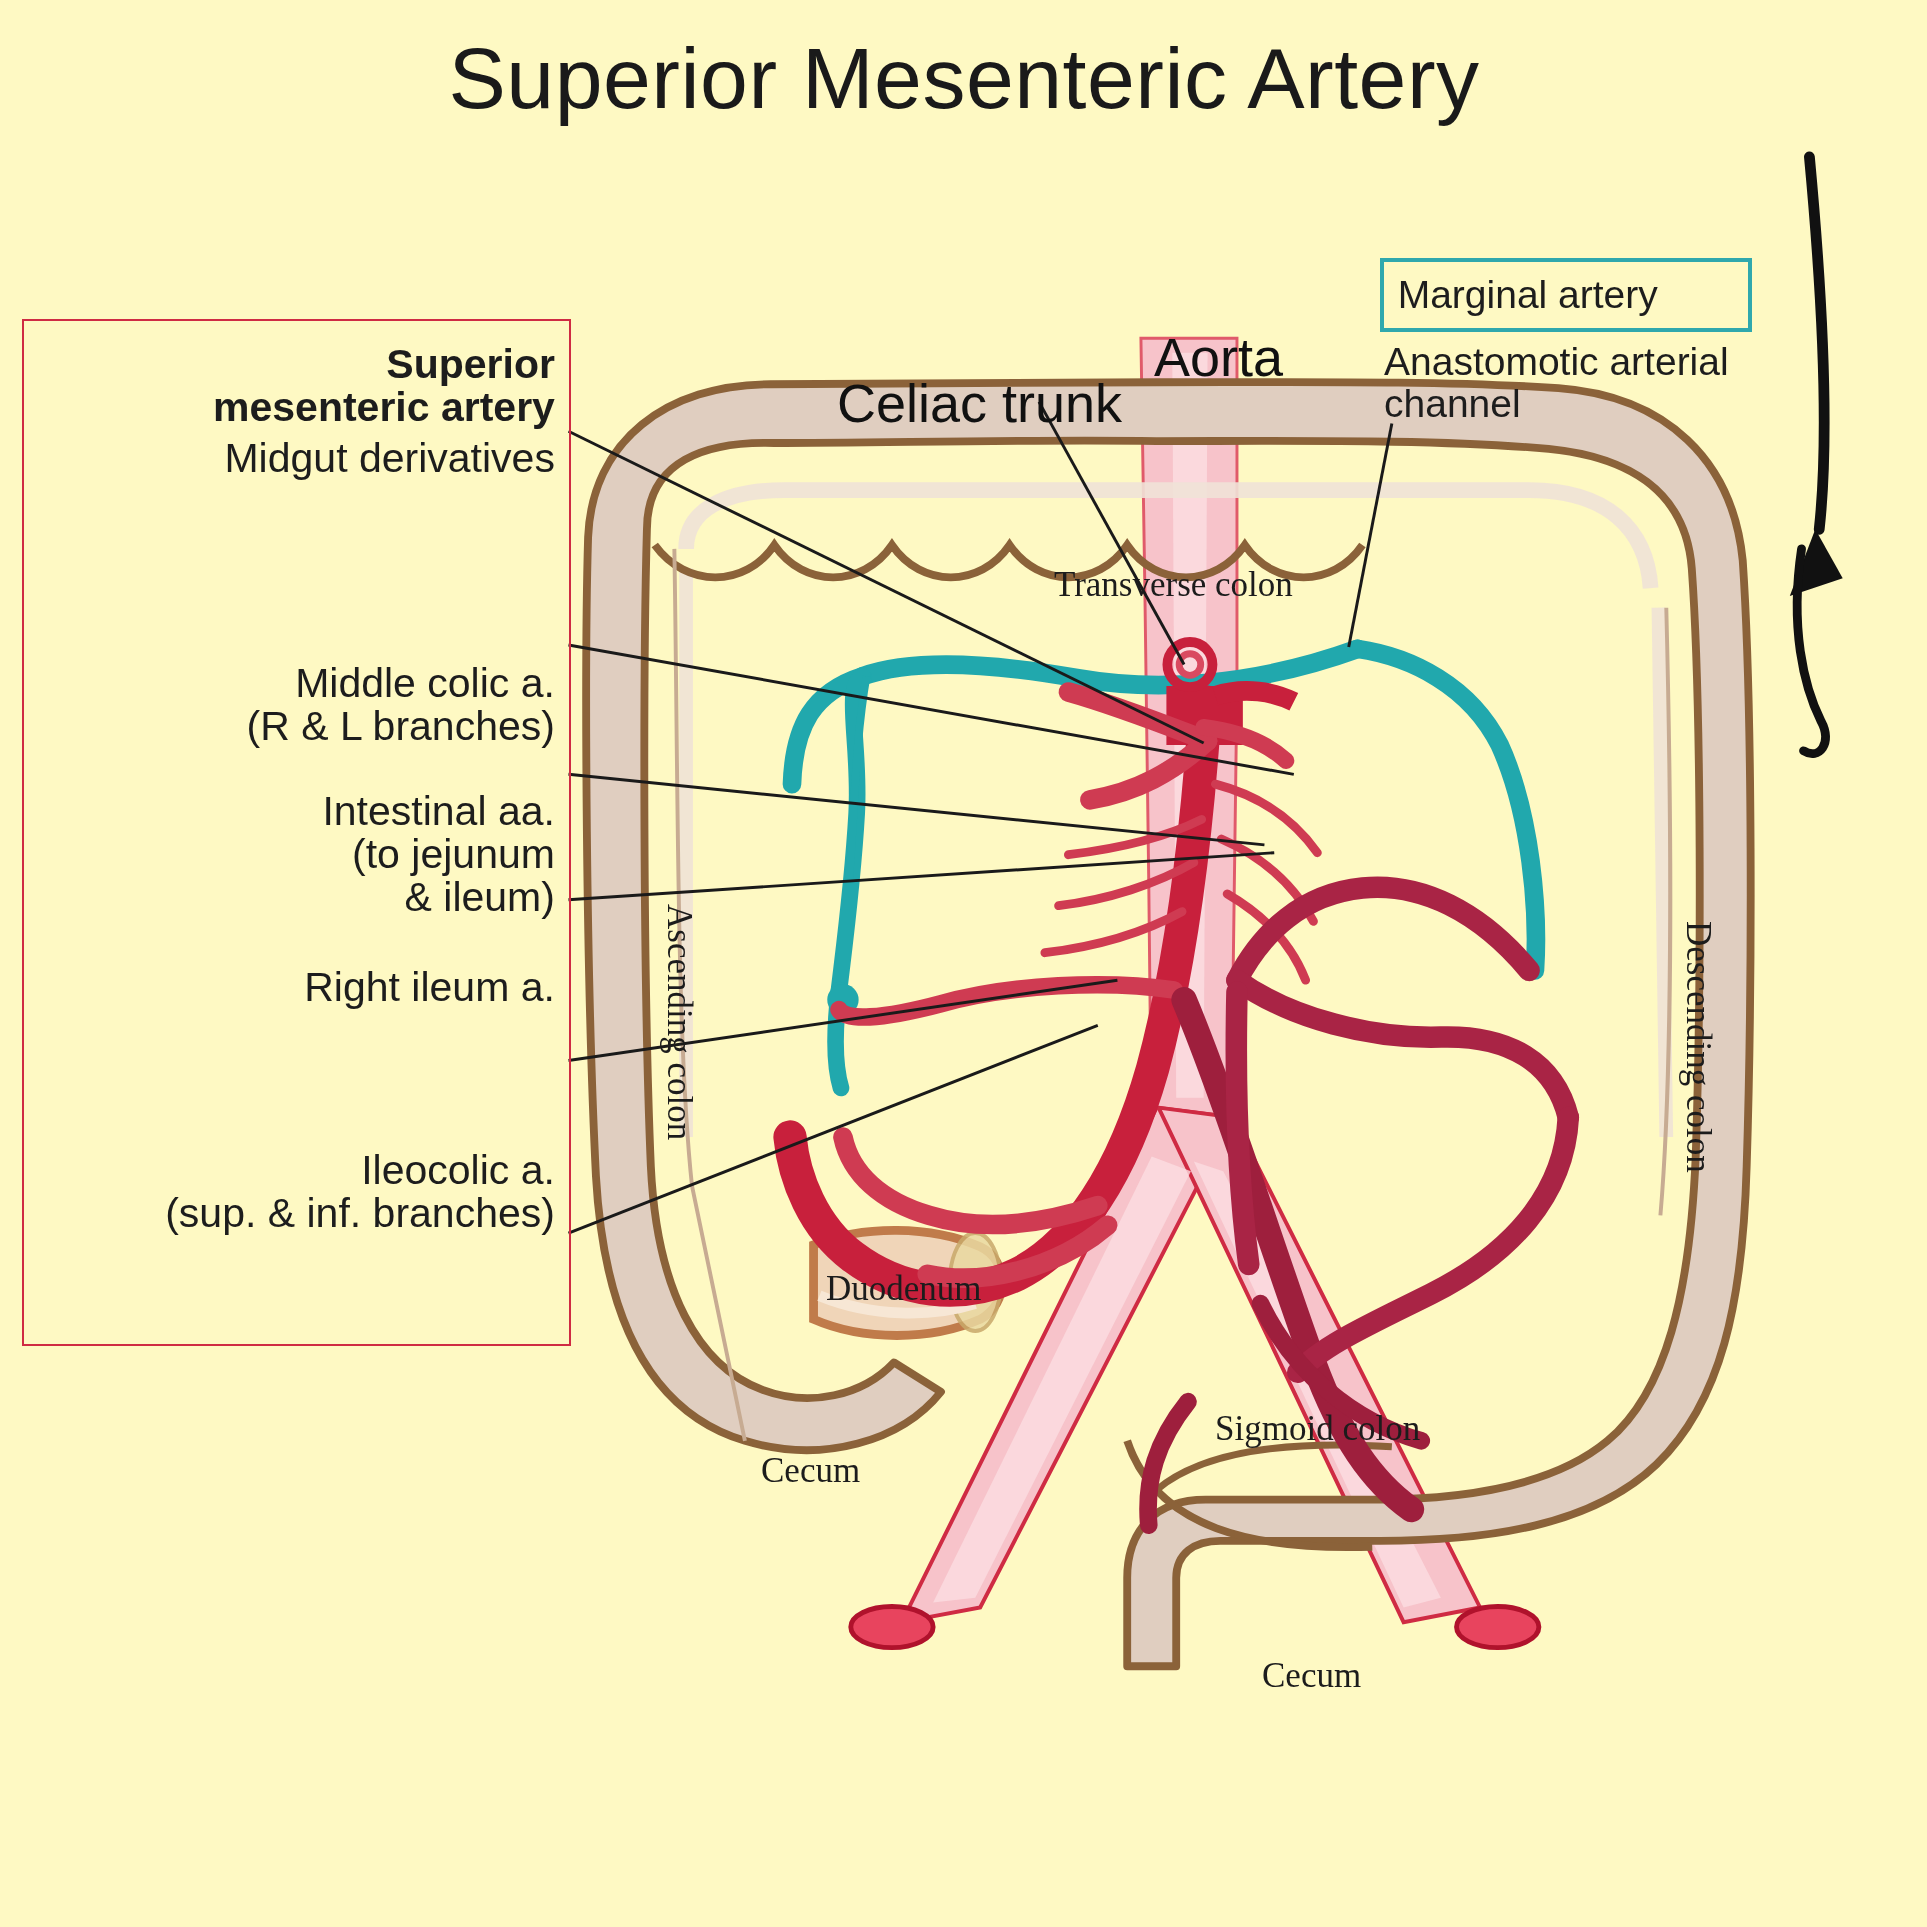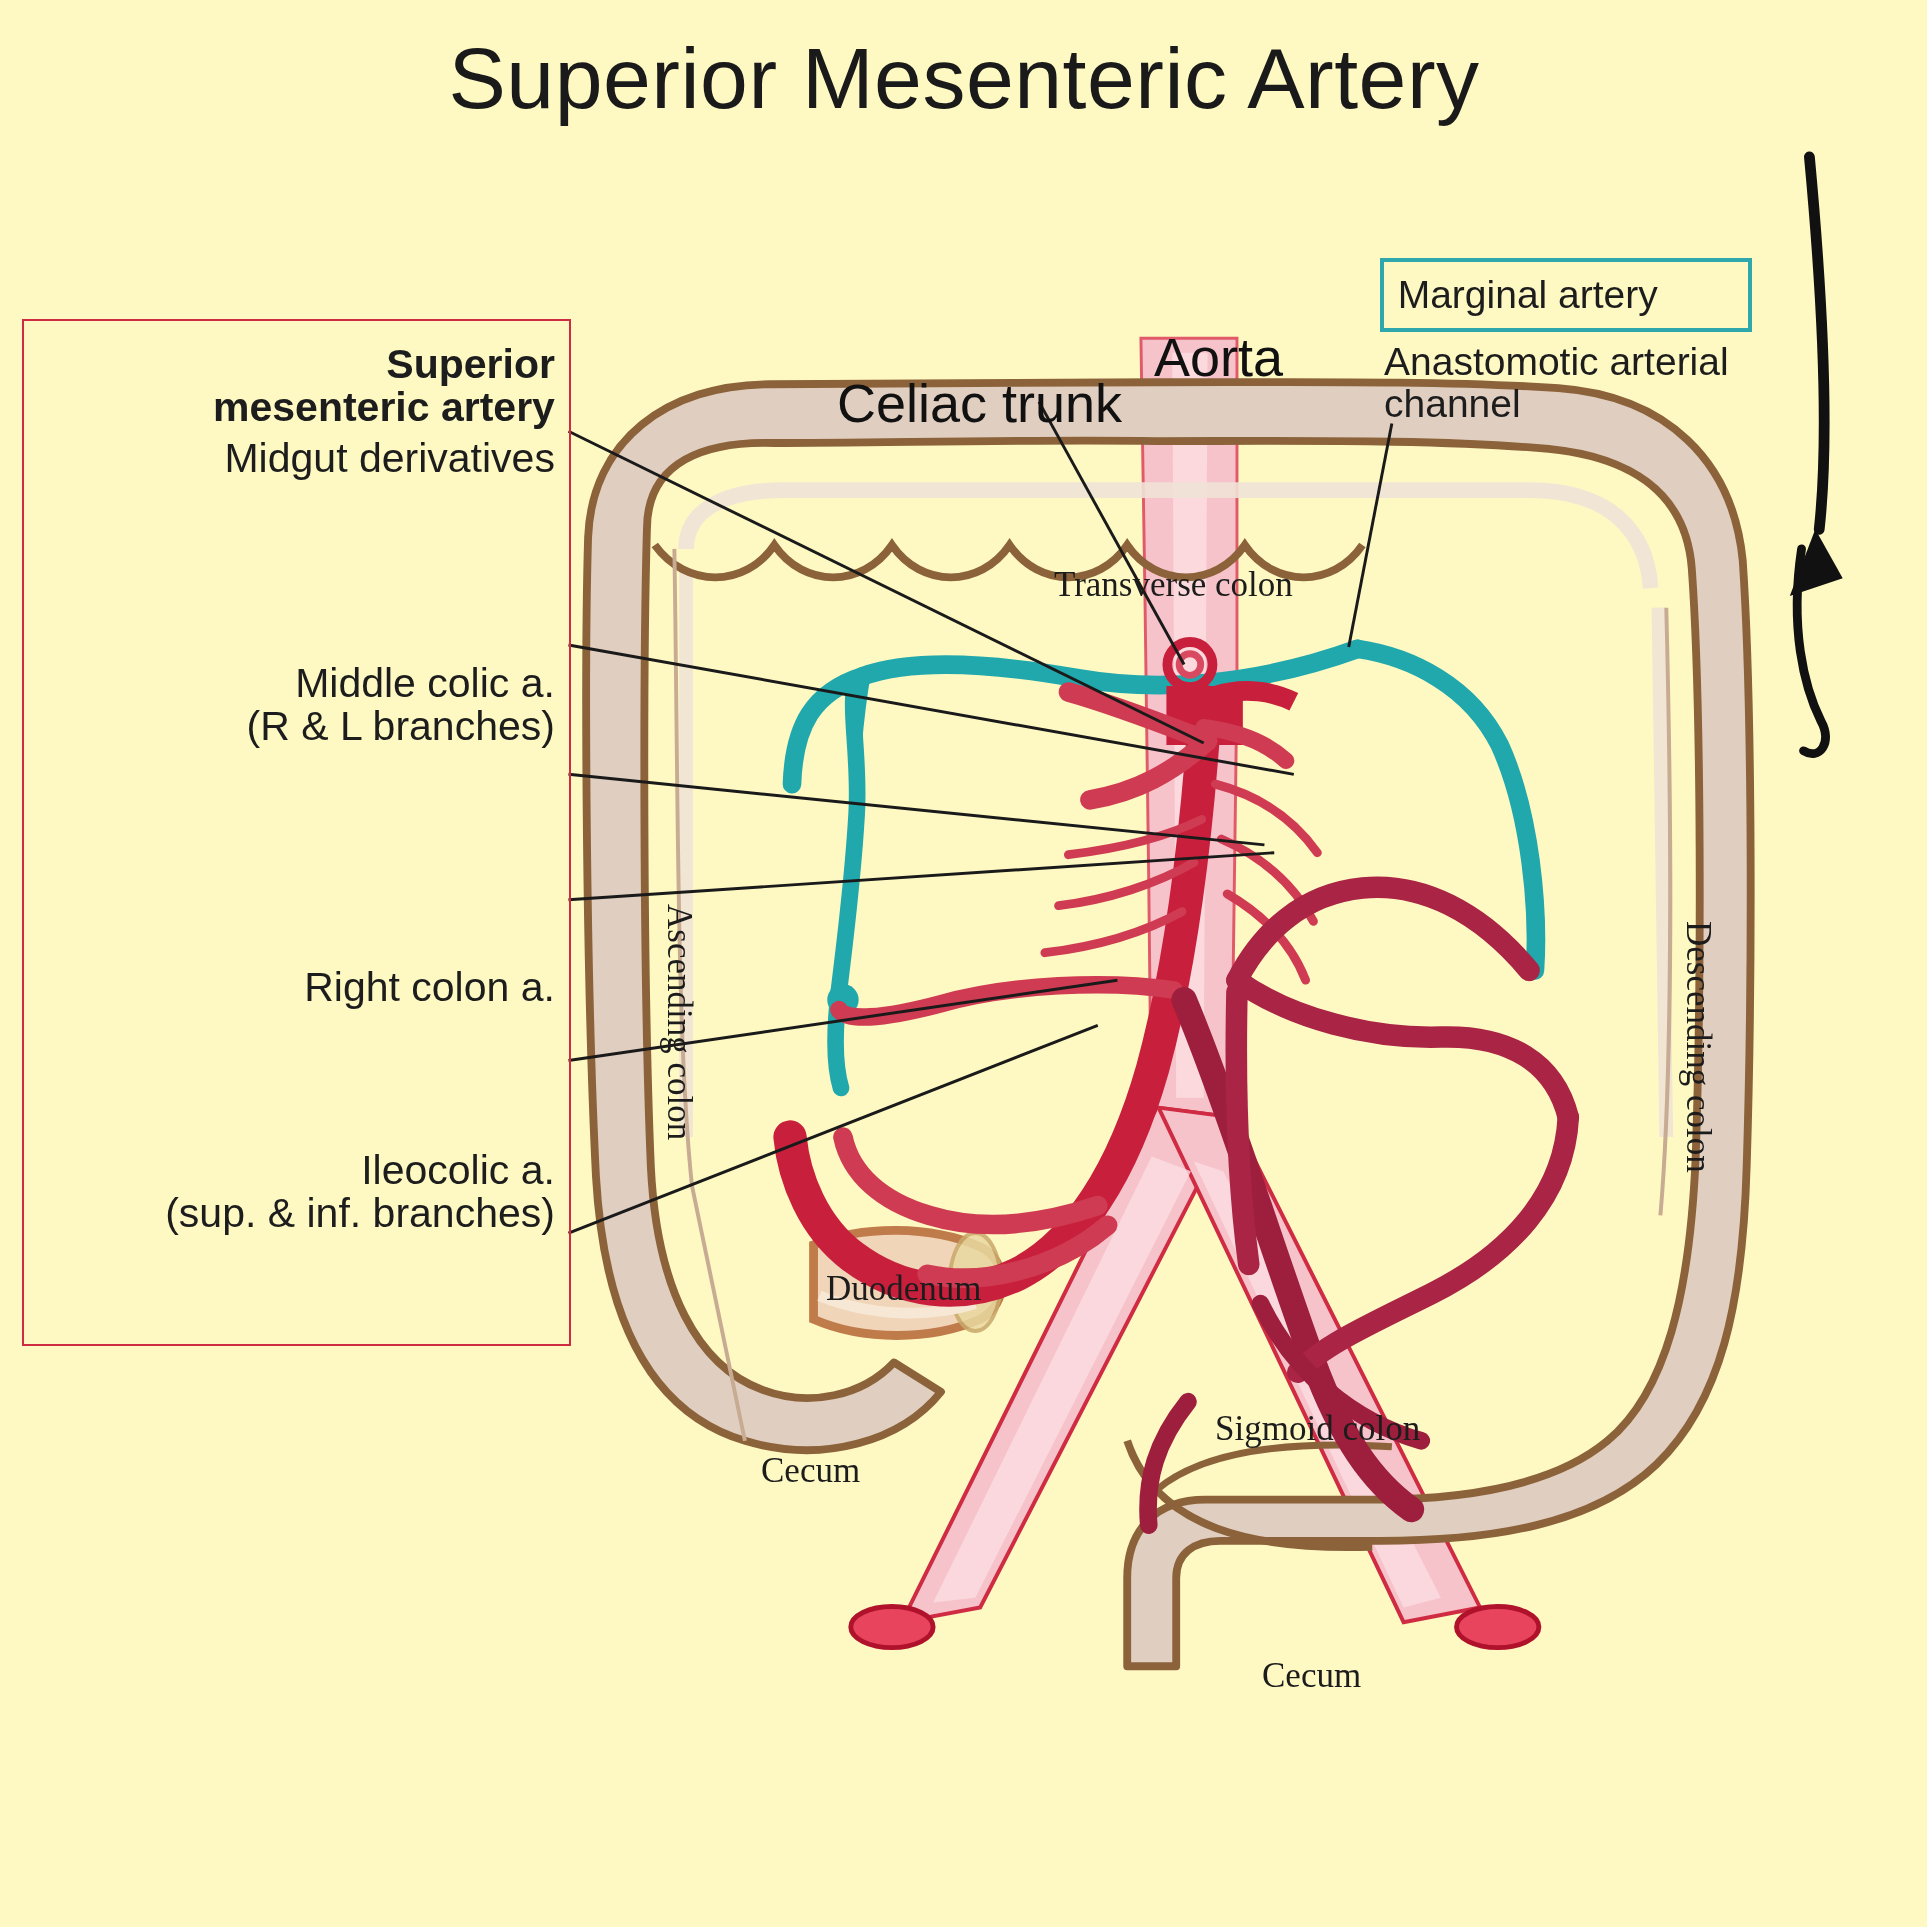--- a/index.html
+++ b/index.html
@@ -288,22 +288,25 @@
   <div id="legend-box">
     <div class="legend-entry bold" style="top:21.6px;font-size:41px;">Superior
 mesenteric artery</div>
 
     <div class="legend-entry" style="top:116px;font-size:41px;">Midgut derivatives</div>
 
 
     <div class="legend-entry" style="top:341px;font-size:41px;">Middle colic a.
 (R &amp; L branches)</div>
 
-
-    <div class="legend-entry" style="top:645px;font-size:41px;">Right colon a.</div>
+    <div class="legend-entry" style="top:469px;font-size:41px;">Intestinal aa.
+(to jejunum
+&amp; ileum)</div>
+
+    <div class="legend-entry" style="top:645px;font-size:41px;">Right ileum a.</div>
 
     <div class="legend-entry" style="top:828px;font-size:41px;">Ileocolic a.
 (sup. &amp; inf. branches)</div>
   </div>
 
   <div id="marginal-box">
     <span class="lbl">Marginal artery</span>
   </div>
   <div id="marginal-sub">Anastomotic arterial
 channel</div>

